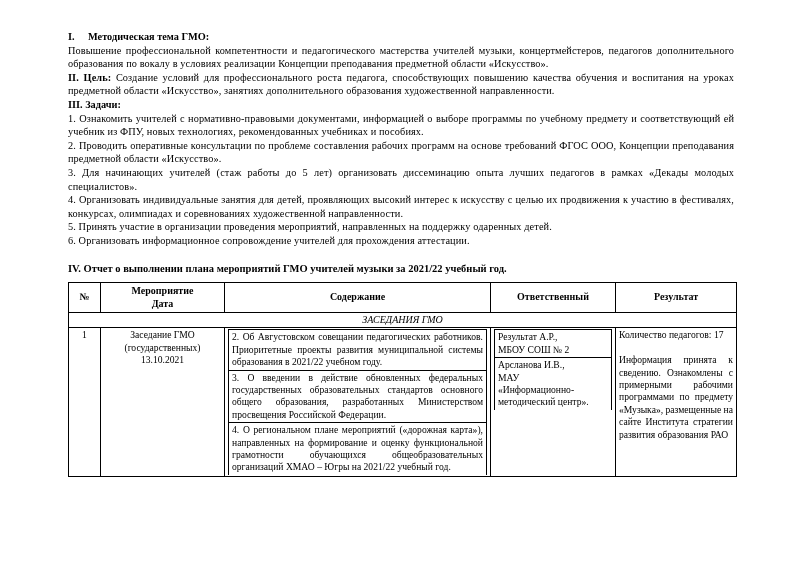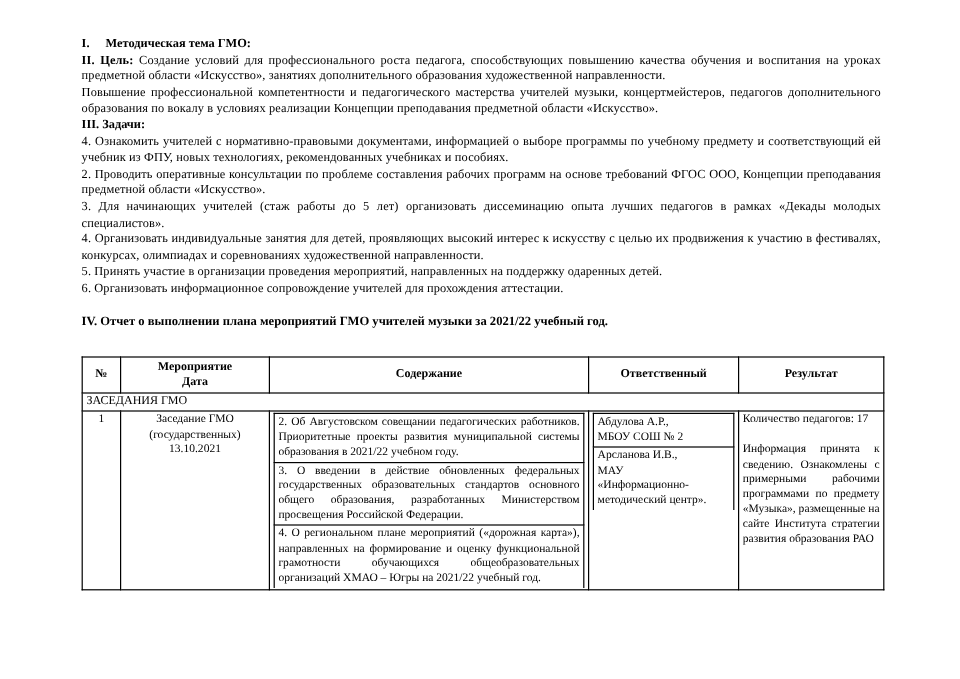--- a/index.html
+++ b/index.html
@@ -42,21 +42,21 @@
     display: inline-block;
     width: 20px;
   }
   .gap {
     height: 13.6px;
   }
   .report-title {
     font-size: 10.5px;
     font-weight: bold;
     line-height: 15px;
-    margin: 0 0 21px 0;
+    margin: 0 0 6px 0;
   }
 
   table.main {
     width: 668px;
     border-collapse: collapse;
     table-layout: fixed;
     font-size: 9.6px;
     line-height: 12.4px;
   }
   table.main td, table.main th {
@@ -73,23 +73,25 @@
     vertical-align: middle;
   }
   .c-num { width: 32px; }
   .c-event { width: 124px; }
   .c-content { width: 266px; }
   .c-resp { width: 125px; }
   .c-result { width: 121px; }
 
   td.ctr { text-align: center; }
   .section-row td {
+    text-align: center;
     font-weight: bold;
     font-size: 10px;
     padding: 3px;
+    font-style: italic;
   }
   .nested {
     width: 100%;
     border-collapse: collapse;
     table-layout: fixed;
   }
   .nested td {
     border: none;
     border-bottom: 1px solid #000000;
     padding: 1px 3px 2px 2px;
@@ -108,27 +110,27 @@
   .res-just { text-align: justify; }
 </style>
 </head>
 <body>
 
 <div class="page">
 
   <p class="heading-line">
     <span class="roman">I.</span><span>Методическая тема ГМО:</span>
   </p>
+  <p class="para">Повышение профессиональной компетентности и педагогического мастерства учителей музыки, концертмейстеров, педагогов дополнительного образования по вокалу в условиях реализации Концепции преподавания предметной области «Искусство».</p>
+
   <p class="para"><span class="b">II.</span> <span class="b">Цель:</span> <span>Создание условий для профессионального роста педагога, способствующих повышению качества обучения и воспитания на уроках предметной области «Искусство», занятиях дополнительного образования художественной направленности.</span></p>
 
-  <p class="para">Повышение профессиональной компетентности и педагогического мастерства учителей музыки, концертмейстеров, педагогов дополнительного образования по вокалу в условиях реализации Концепции преподавания предметной области «Искусство».</p>
-
   <p class="heading-line"><span>III.</span> <span>Задачи:</span></p>
 
-  <p class="para num">4. Ознакомить учителей с нормативно-правовыми документами, информацией о выборе программы по учебному предмету и соответствующий ей учебник из ФПУ, новых технологиях, рекомендованных учебниках и пособиях.</p>
+  <p class="para num">1. Ознакомить учителей с нормативно-правовыми документами, информацией о выборе программы по учебному предмету и соответствующий ей учебник из ФПУ, новых технологиях, рекомендованных учебниках и пособиях.</p>
   <p class="para num">2. Проводить оперативные консультации по проблеме составления рабочих программ на основе требований ФГОС ООО, Концепции преподавания предметной области «Искусство».</p>
   <p class="para num">3. Для начинающих учителей (стаж работы до 5 лет) организовать диссеминацию опыта лучших педагогов в рамках «Декады молодых специалистов».</p>
   <p class="para num">4. Организовать индивидуальные занятия для детей, проявляющих высокий интерес к искусству с целью их продвижения к участию в фестивалях, конкурсах, олимпиадах и соревнованиях художественной направленности.</p>
   <p class="para num">5. Принять участие в организации проведения мероприятий, направленных на поддержку одаренных детей.</p>
   <p class="para num">6. Организовать информационное сопровождение учителей для прохождения аттестации.</p>
 
   <div class="gap"></div>
 
   <p class="report-title">IV. Отчет о выполнении плана мероприятий ГМО учителей музыки за 2021/22 учебный год.</p>
 
@@ -176,21 +178,21 @@
                   <td>4. О региональном плане мероприятий («дорожная карта»), направленных на формирование и оценку функциональной грамотности обучающихся общеобразовательных организаций ХМАО – Югры на 2021/22 учебный год.</td>
                 </tr>
           </tbody>
             </table>
         </td>
         <td class="nopad">
           <table class="nested">
             <tbody>
                 <tr>
               <td class="resp-line">
-                <span>Абдулова А.Р.,</span><br>
+                <span>Результат А.Р.,</span><br>
                 <span>МБОУ СОШ № 2</span>
               </td>
             </tr>
             <tr>
               <td class="resp-line">
                 <span>Арсланова И.В.,</span><br>
                 <span>МАУ</span><br>
                 <span>«Информационно-</span><br>
                 <span>методический центр».</span>
               </td>

